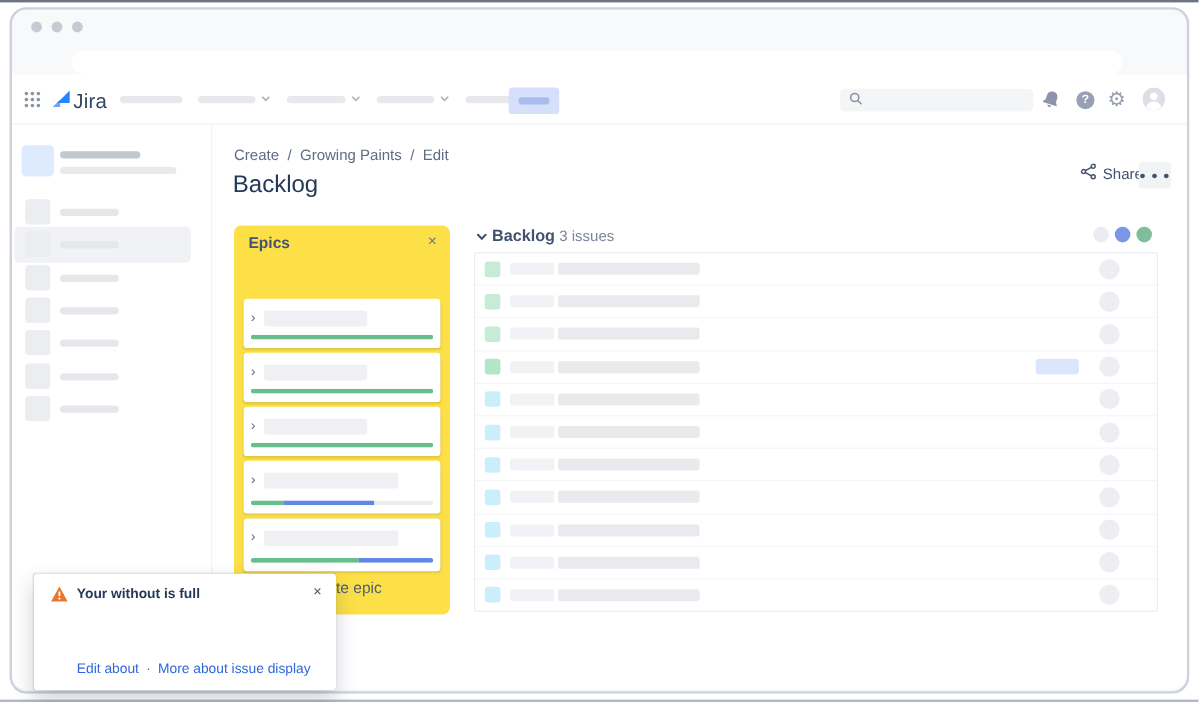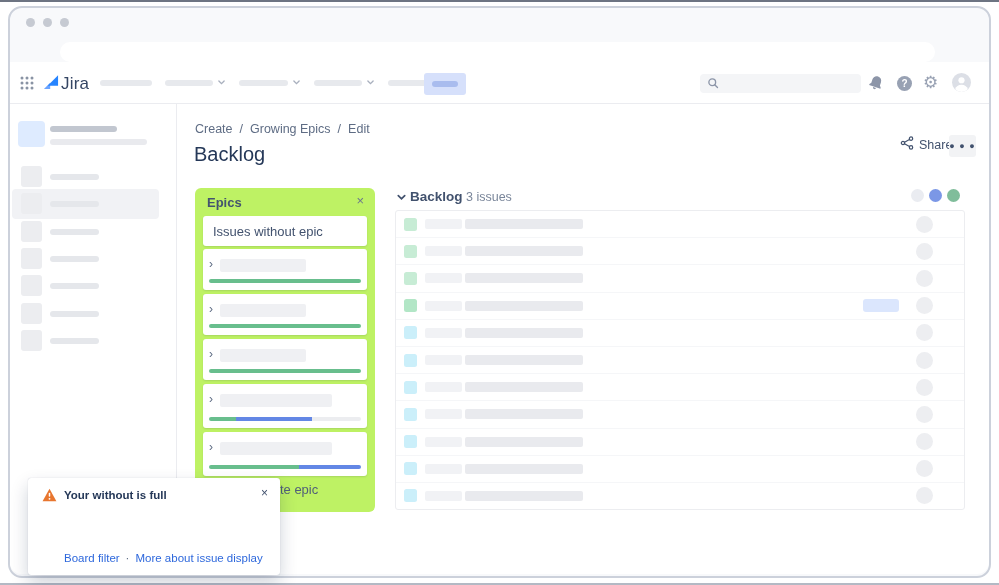--- a/index.html
+++ b/index.html
@@ -36,21 +36,21 @@
 
   
   .breadcrumb{left:195px;top:122px;display:flex;align-items:center;gap:7px;font-size:12.5px;color:#5e6c84;}
   .crumb{cursor:pointer;}
   .page-title{left:194px;top:143px;font-size:20px;font-weight:500;color:#253858;}
   .share-btn{left:900px;top:136px;display:flex;align-items:center;gap:5px;font-size:12.5px;color:#42526e;cursor:pointer;}
   .more-btn{left:949px;top:135px;width:27px;height:22px;background:#f2f3f5;border-radius:3px;color:#42526e;
             display:flex;align-items:center;justify-content:center;font-size:9px;letter-spacing:1px;cursor:pointer;}
 
   
-  .epics{left:195px;top:188px;width:180px;height:324px;background:#bef264;border-radius:6px;}
+  .epics{left:195px;top:188px;width:180px;height:324px;background:#fde047;border-radius:6px;}
   .epics-title{left:12px;top:7px;font-size:13px;font-weight:600;color:#44546f;}
   .epics-close{right:11px;top:5px;font-size:13px;color:#6b778c;cursor:pointer;}
   .card{background:#fff;border-radius:3px;box-shadow:0 1px 2px rgba(9,30,66,.13);}
   .iwoe{left:8px;top:28px;width:164px;height:30px;display:flex;align-items:center;cursor:pointer;}
   .iwoe span{margin-left:10px;font-size:13px;color:#42526e;}
   .epic-cards{left:8px;top:61px;width:164px;display:flex;flex-direction:column;gap:4px;}
   .epic-card{position:relative;height:41px;cursor:pointer;}
   .epic-card:nth-child(n+4){height:44px;}
   .epic-chev{position:absolute;left:6px;top:8px;font-size:12px;color:#5e6c84;}
   .epic-sk{position:absolute;left:17px;top:10px;height:13px;border-radius:2px;background:#eff0f3;}
@@ -227,21 +227,21 @@
   </div>
       <div class="side-item" style="top: 165.8px;">
     <div class="side-sq"></div>
     <div class="side-bar"></div>
   </div>
     </div>
 
   <div class="abs breadcrumb">
     <span class="crumb">Create</span>
     <span>/</span>
-    <span class="crumb">Growing Epics</span>
+    <span class="crumb">Growing Paints</span>
     <span>/</span>
     <span class="crumb">Edit</span>
   </div>
   <div class="abs page-title">Backlog</div>
   <div class="abs share-btn">
     <span>
       <svg width="14" height="14" viewBox="0 0 16 16" fill="none" stroke="#42526e" stroke-width="1.4">
         <circle cx="12.6" cy="3" r="1.9"></circle>
           <circle cx="3.4" cy="8" r="1.9"></circle>
           <circle cx="12.6" cy="13" r="1.9"></circle>
@@ -249,23 +249,20 @@
           <line x1="5.2" y1="8.9" x2="10.8" y2="12.1"></line>
       </svg>
     </span>
     <span>Share</span>
   </div>
   <div class="abs more-btn">● ● ●</div>
 
   <div class="abs epics">
     <div class="abs epics-title">Epics</div>
     <div class="abs epics-close">×</div>
-    <div class="abs card iwoe">
-      <span>Issues without epic</span>
-    </div>
     <div class="abs epic-cards">
         <div class="card epic-card">
     <span class="epic-chev">›</span>
     <div class="epic-sk" style="width: 86px;"></div>
     <div class="prog">
             <div style="width: 100%; background: rgb(104, 190, 141);"></div>
           </div>
   </div>
         <div class="card epic-card">
     <span class="epic-chev">›</span>
@@ -398,21 +395,21 @@
     <div class="abs toast-ico">
       <svg width="15" height="14" viewBox="0 0 16 15">
         <path d="M8 0.8 L15.4 14.2 H0.6 Z" fill="#e8762f"></path>
         <rect x="7.2" y="5" width="1.6" height="4.4" rx="0.8" fill="#fff"></rect>
         <circle cx="8" cy="11.6" r="1" fill="#fff"></circle>
       </svg>
     </div>
     <div class="abs toast-title">Your without is full</div>
     <div class="abs toast-close">×</div>
     <div class="abs toast-links">
-      <span class="tlink">Board filter</span>
+      <span class="tlink">Edit about</span>
       <span class="tsep">·</span>
       <span class="tlink">More about issue display</span>
     </div>
   </div>
 
   <div class="abs edge-top"></div>
   <div class="abs edge-bottom"></div>
 </div>
 
 </body></html>

